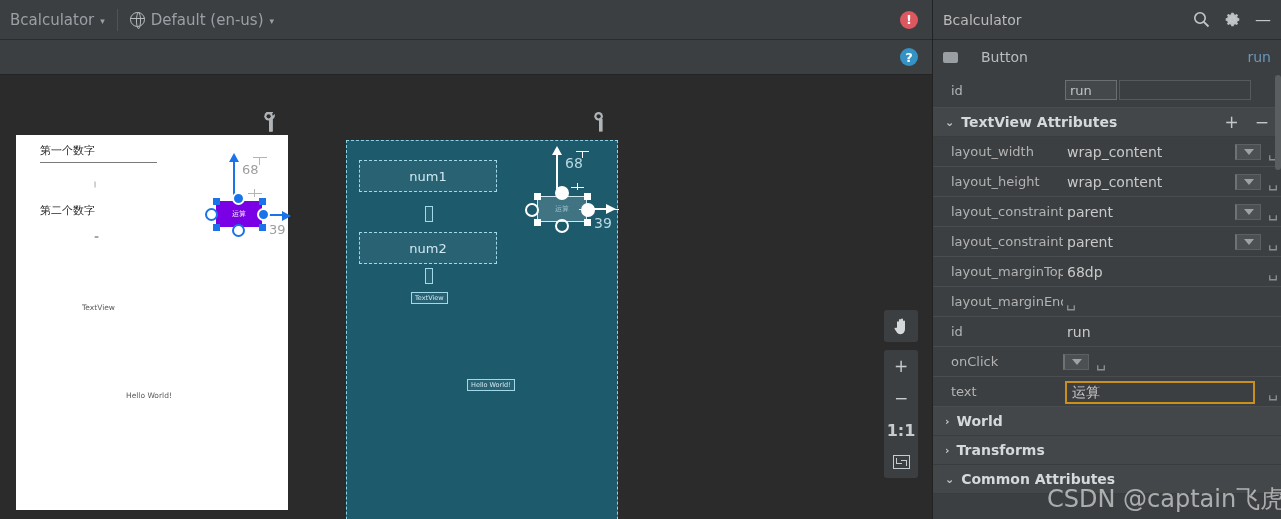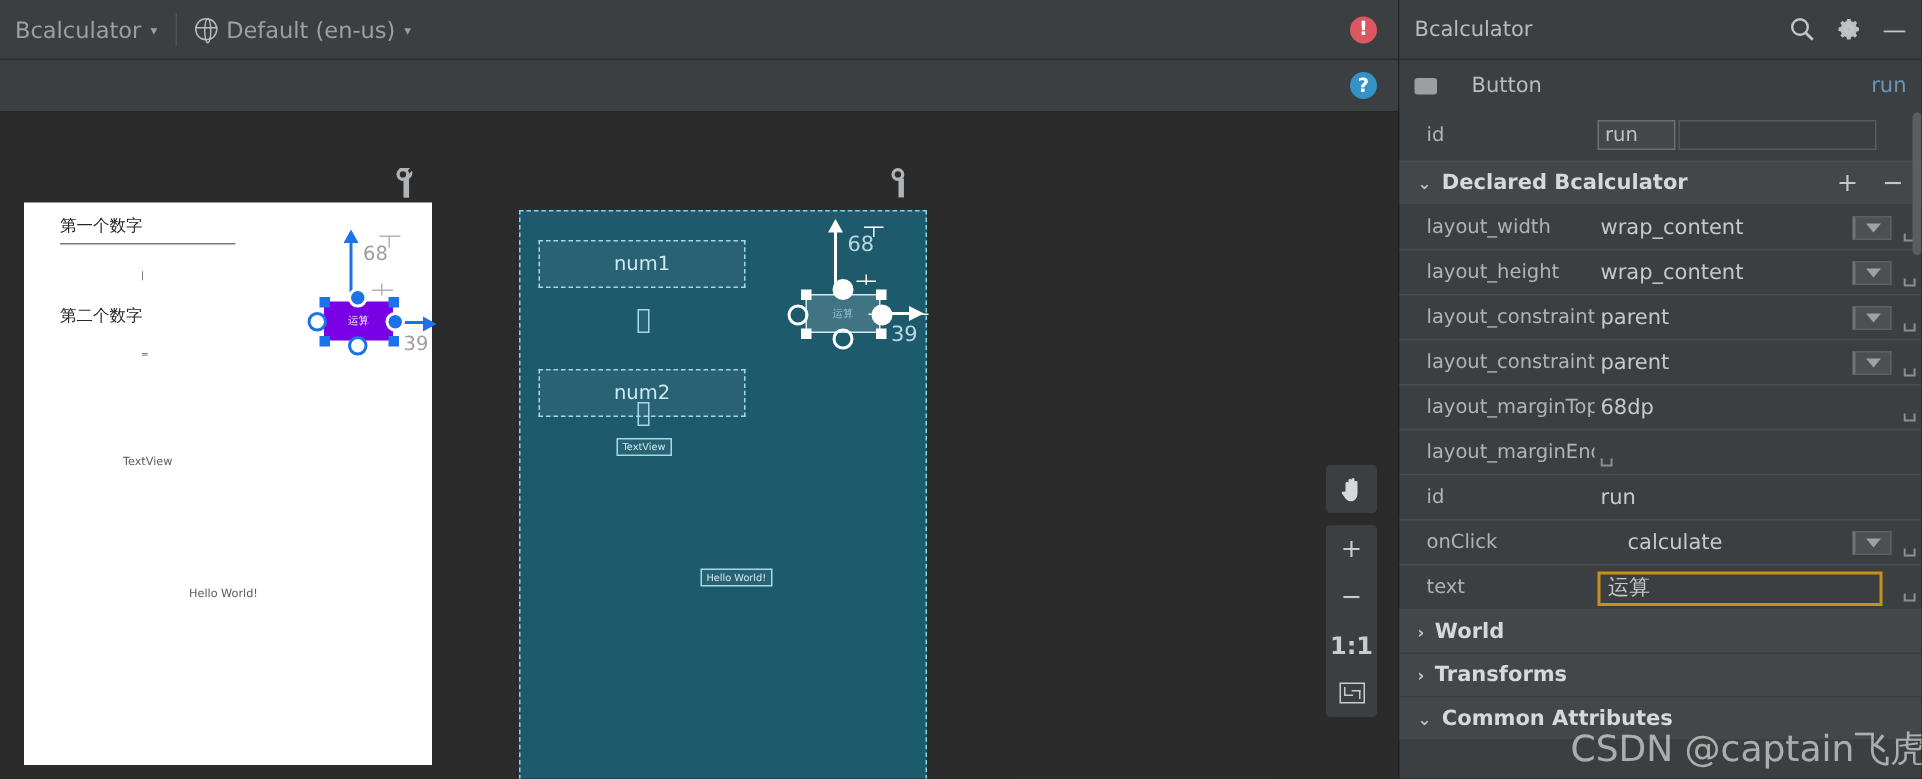--- a/index.html
+++ b/index.html
@@ -278,21 +278,21 @@
         <svg viewBox="0 0 14 20">
             <circle cx="4.6" cy="4.3" r="4.3" fill="#b0b4b7"></circle>
             <circle cx="4.6" cy="4.3" r="2.1" fill="#2b2b2b"></circle>
             <rect x="5.0" y="7.0" width="3.6" height="12.6" fill="#b0b4b7"></rect>
           </svg>
       </div>
 
       <div class="device-blue">
         <div class="bp-box" style="left:12px; top:19px; width:138px; height:32px;">num1</div>
         <div class="bp-label" style="left:78px; top:65px; width:7px; height:16px;"></div>
-        <div class="bp-box" style="left:12px; top:105px; width:138px; height:32px;">num2</div>
+        <div class="bp-box" style="left:12px; top:91px; width:138px; height:32px;">num2</div>
         <div class="bp-label" style="left:78px; top:127px; width:7px; height:16px;"></div>
         <div class="bp-label" style="left:64px; top:151px;">TextView</div>
         <div class="bp-label" style="left:120px; top:238px;">Hello World!</div>
 
         <div class="bp-line" style="left:229px; top:10px; width:13px; height:1px;"></div>
         <div class="bp-line" style="left:235px; top:10px; width:1px; height:7px;"></div>
         <div class="bp-line" style="left:224px; top:46px; width:13px; height:1px;"></div>
         <div class="bp-line" style="left:230px; top:42px; width:1px; height:7px;"></div>
         <div class="bp-line" style="left:232px; top:68px; width:40px; height:1px;"></div>
 
@@ -367,21 +367,21 @@
     <div class="row" style="height:34px;">
       <span class="key">id</span>
       <div class="id-field">
         <span>run</span>
       </div>
       <div class="id-field-wide"></div>
     </div>
 
     <div class="section-row">
       <span class="chev">⌄</span>
-      <span>Declared Bcalculator</span>
+      <span>TextView Attributes</span>
       <span class="plusminus">
         <span>+</span>
         <span>−</span>
       </span>
     </div>
 
     <div class="row">
       <span class="key">layout_width</span>
       <span class="val">wrap_content</span>
       <span class="dd">
@@ -421,21 +421,20 @@
     <div class="row">
       <span class="key">layout_marginEnd</span>
       <span class="picker">␣</span>
     </div>
     <div class="row">
       <span class="key">id</span>
       <span class="val">run</span>
     </div>
     <div class="row">
       <span class="key">onClick</span>
-      <span class="val" style="padding-left:22px;">calculate</span>
       <span class="dd">
           <span class="dd-arrow"></span>
         </span>
       <span class="picker">␣</span>
     </div>
     <div class="row">
       <span class="key">text</span>
       <div class="text-field-focus">
         <div class="tv">运算</div>
       </div>

